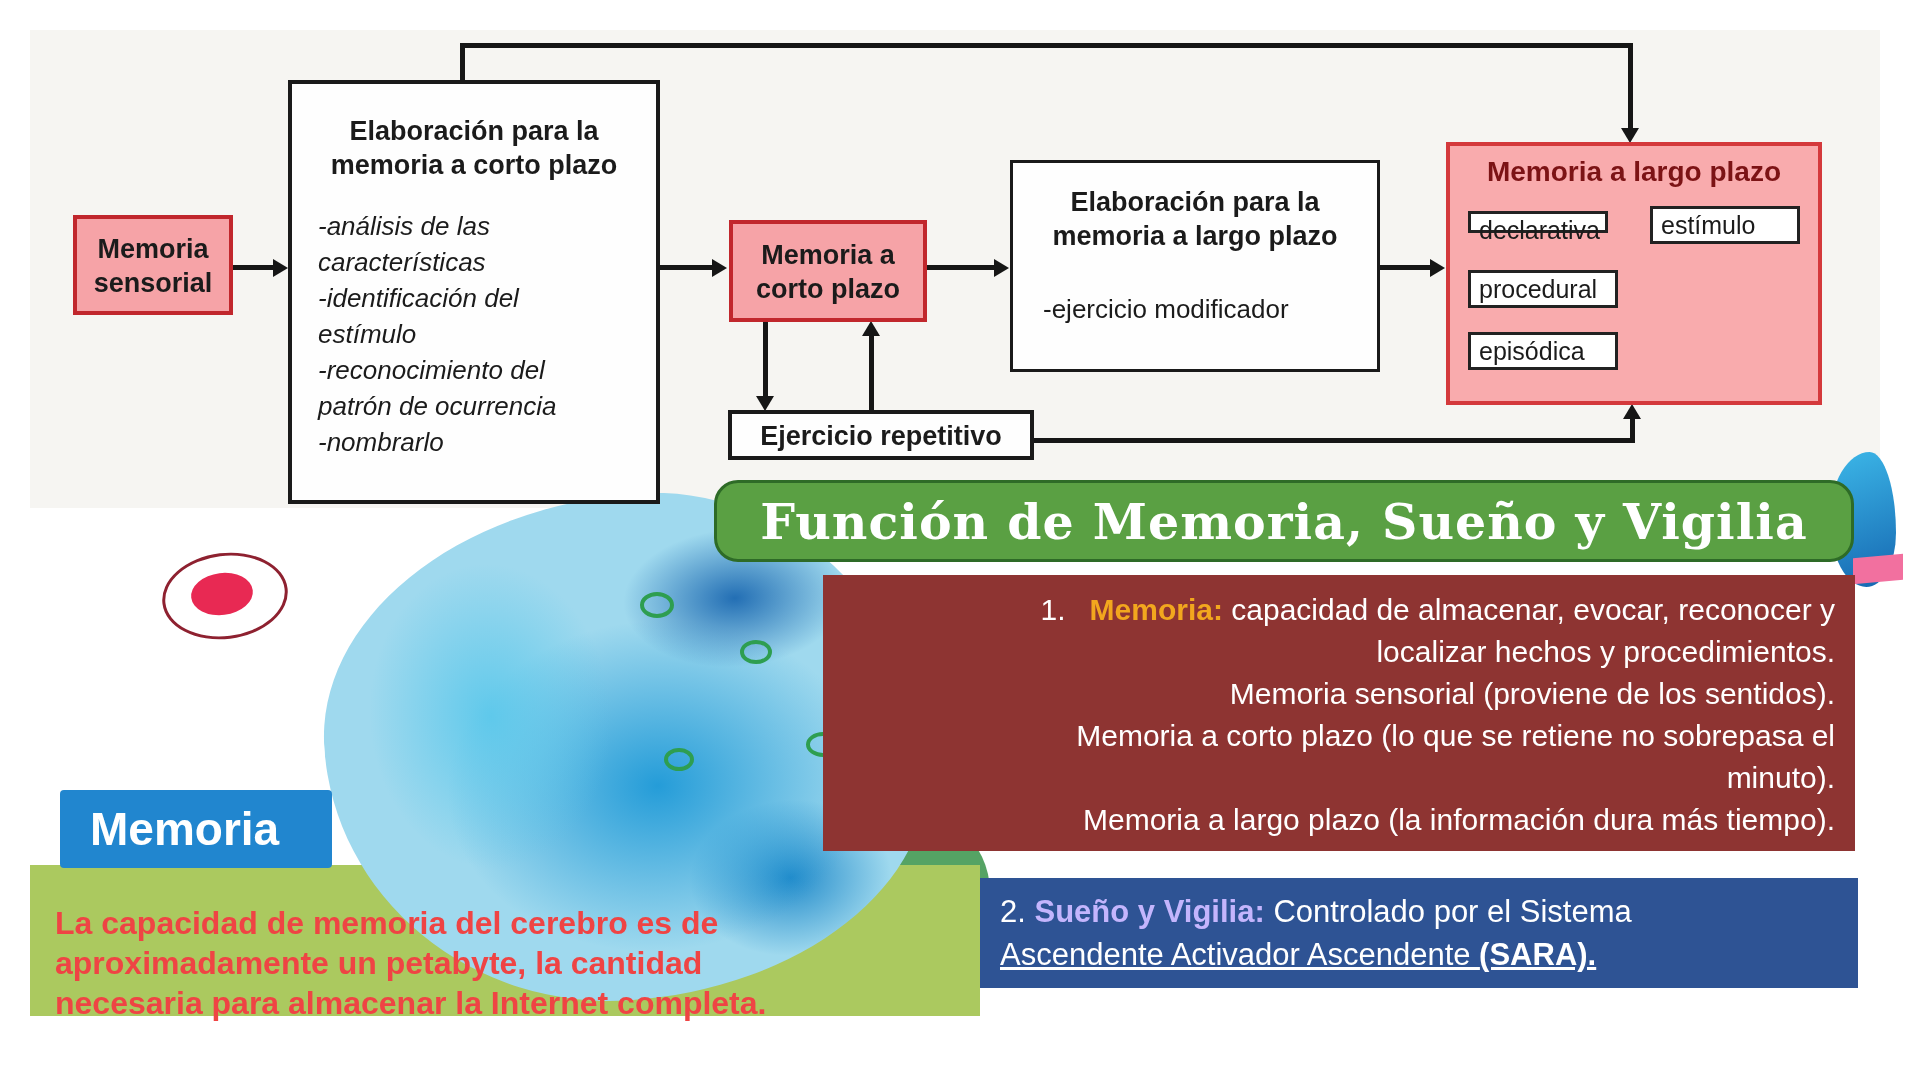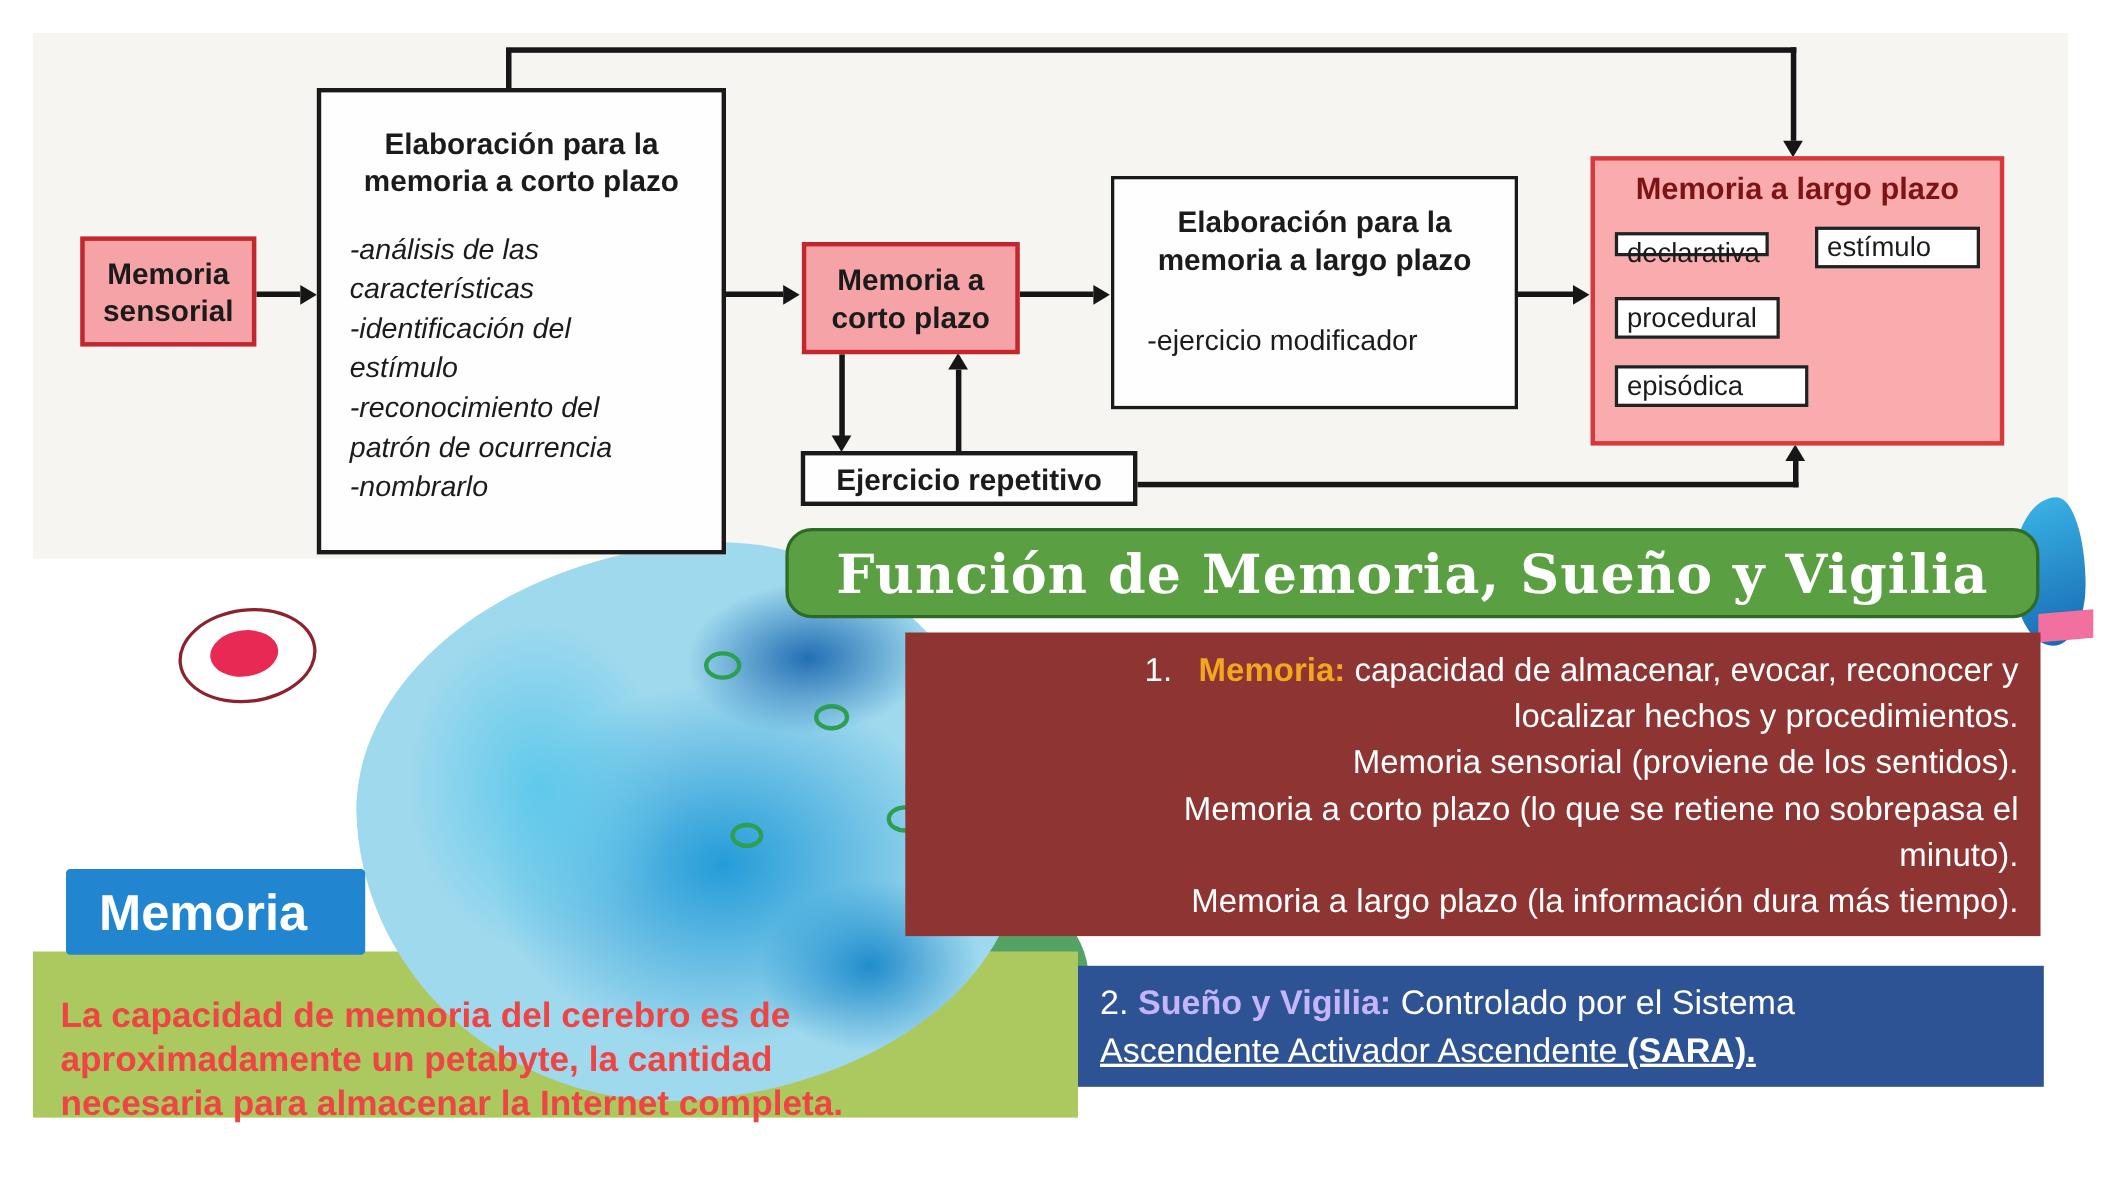--- a/index.html
+++ b/index.html
@@ -121,21 +121,21 @@
 memoria a largo plazo</div>
     <div class="flow-items" style="margin:38px 0 0 30px;">-ejercicio modificador</div>
   </div>
 
   <div class="abs" style="left:1446px;top:142px;width:376px;height:263px;background:#f9abad;border:4px solid #d4393c;box-sizing:border-box;">
     <div style="margin-top:10px;text-align:center;font-weight:bold;font-size:28px;color:#7c1315;">Memoria a largo plazo</div>
   </div>
   <div class="abs sub-box" style="left:1468px;top:211px;width:140px;height:22px;">declarativa</div>
   <div class="abs sub-box" style="left:1650px;top:206px;width:150px;height:38px;">estímulo</div>
   <div class="abs sub-box" style="left:1468px;top:270px;width:150px;height:38px;">procedural</div>
-  <div class="abs sub-box" style="left:1468px;top:332px;width:176px;height:38px;">episódica</div>
+  <div class="abs sub-box" style="left:1468px;top:332px;width:150px;height:38px;">episódica</div>
 
   <div class="abs box-white" style="left:681px;top:410px;width:306px;height:50px;font-weight:bold;font-size:27px;line-height:44px;text-align:center;margin-left:47px;">Ejercicio repetitivo</div>
 
   <div class="abs banner" style="left:714px;top:480px;width:1140px;height:82px;line-height:78px;">Función de Memoria, Sueño y Vigilia</div>
 
   <div class="abs panel-red" style="left:823px;top:575px;width:1032px;height:276px;text-align:right;">
     <div>
       <span>1.</span><span style="display:inline-block;width:24px;"></span><span class="hl-orange">Memoria:</span>
       <span>capacidad de almacenar, evocar, reconocer y</span>
     </div>

